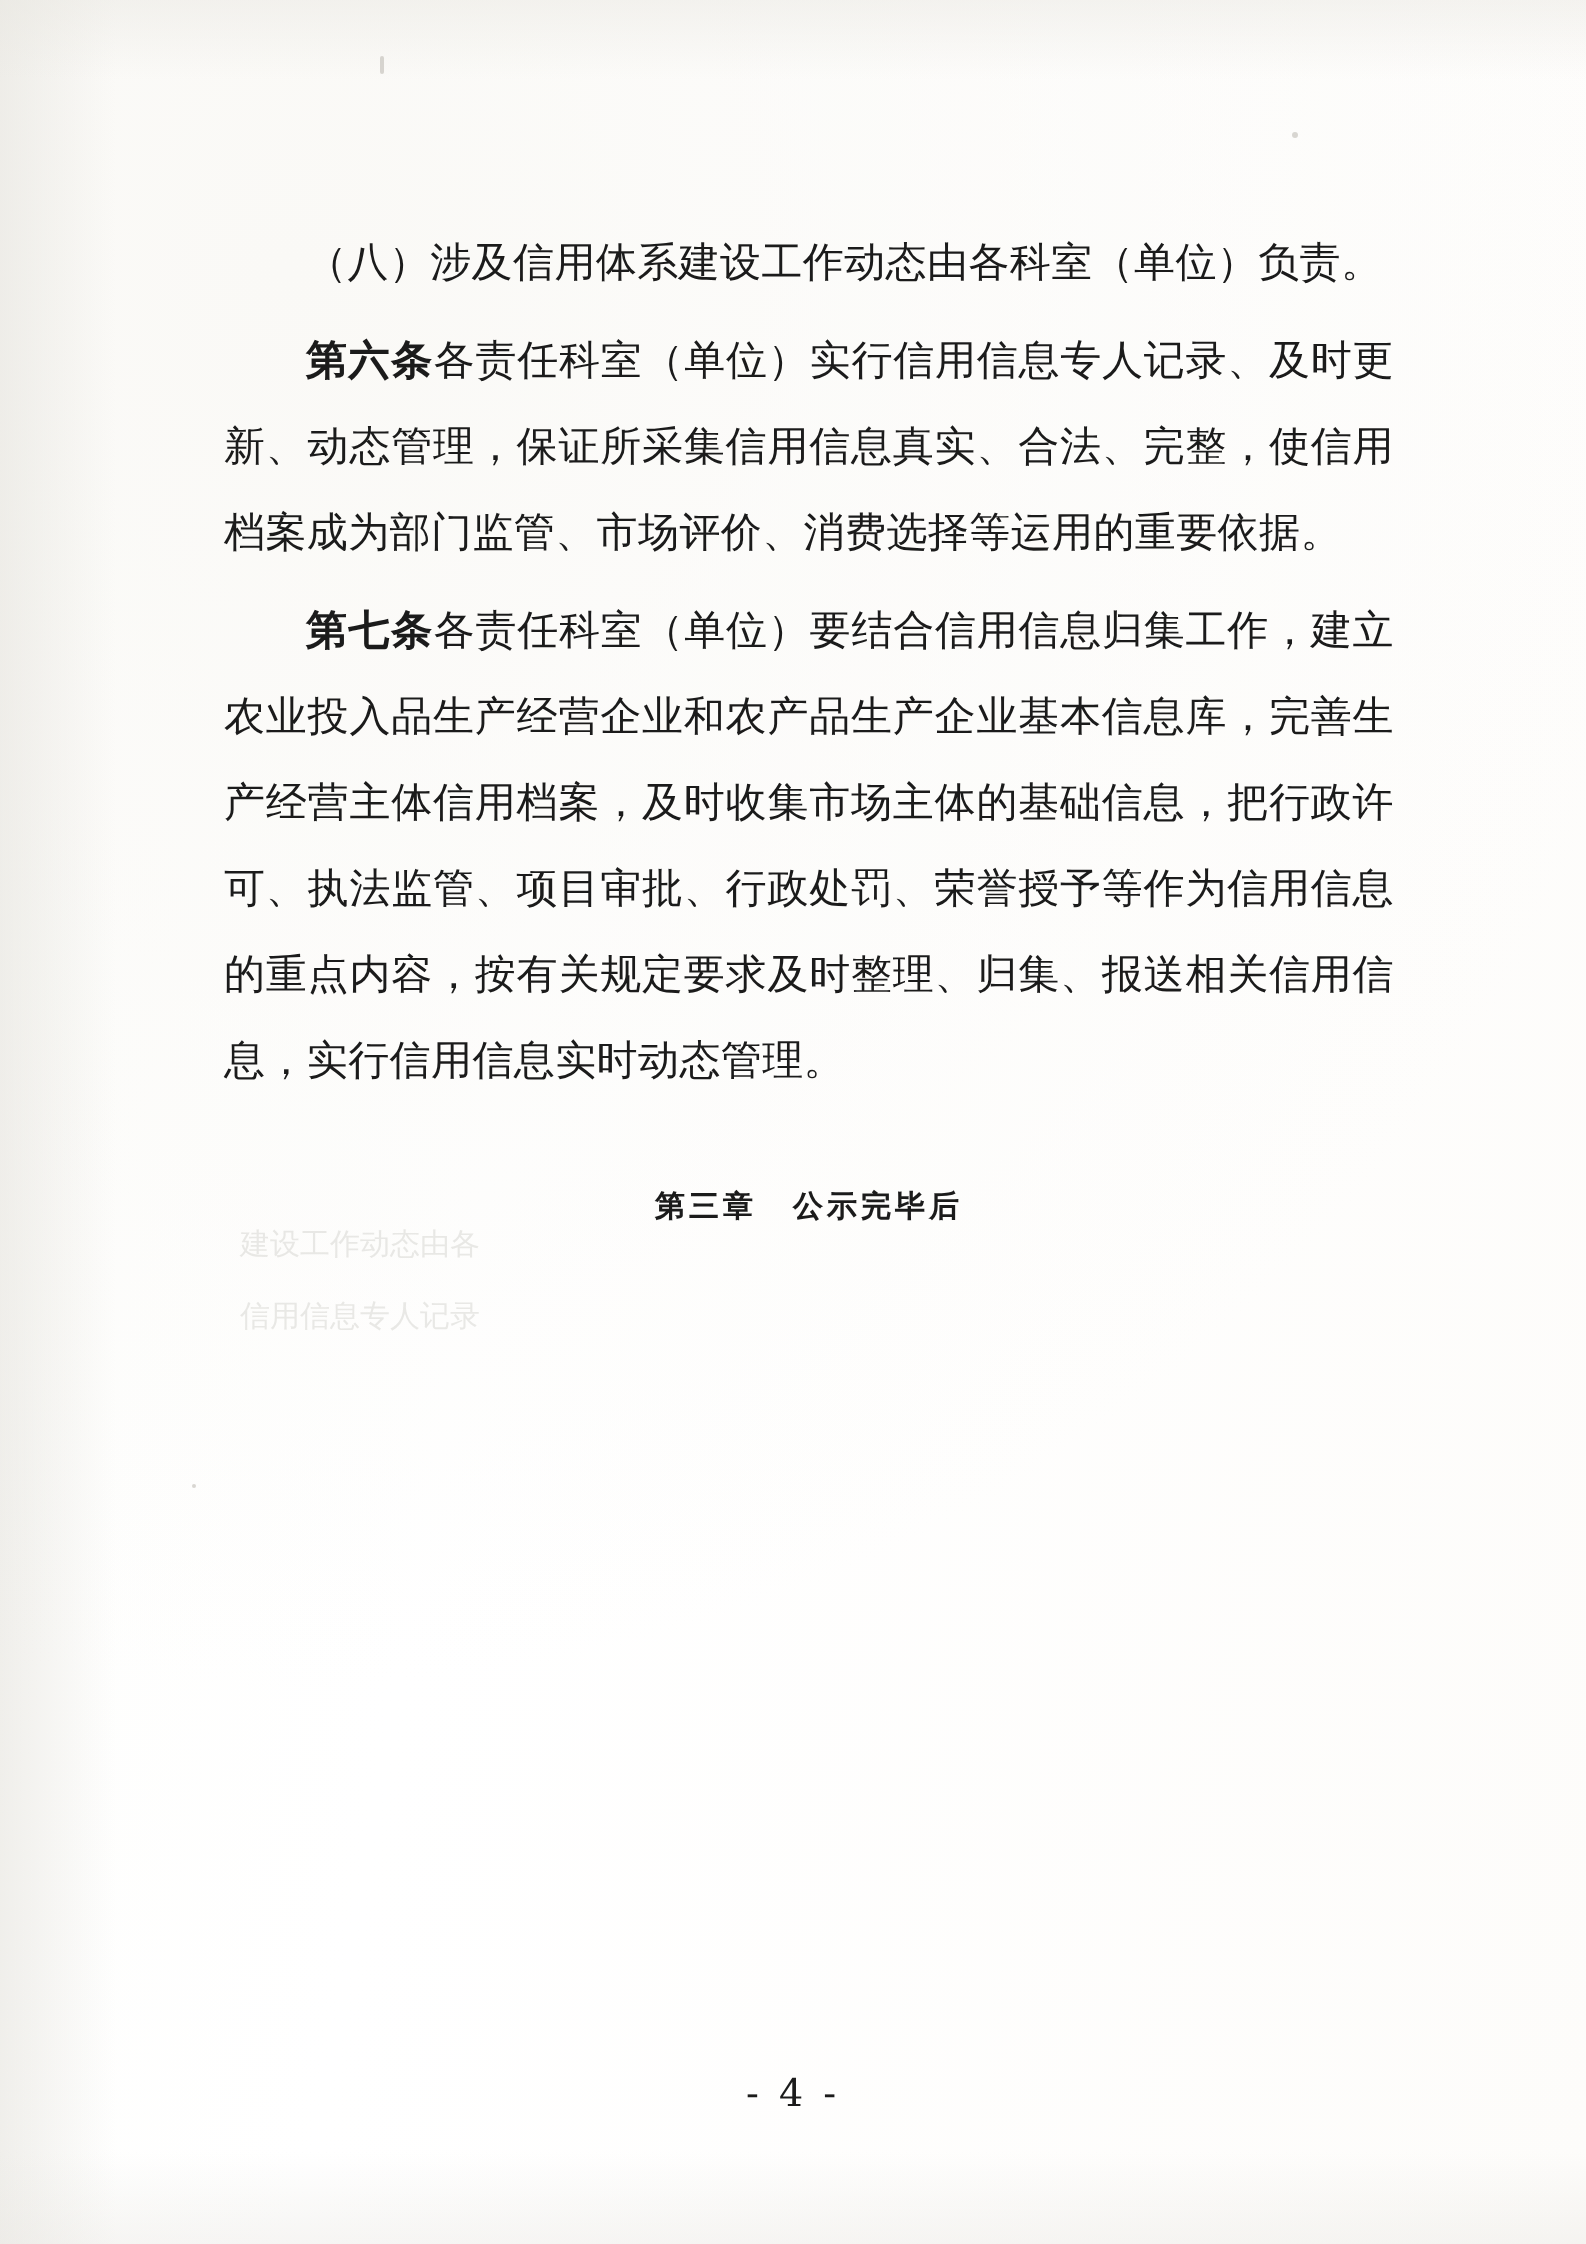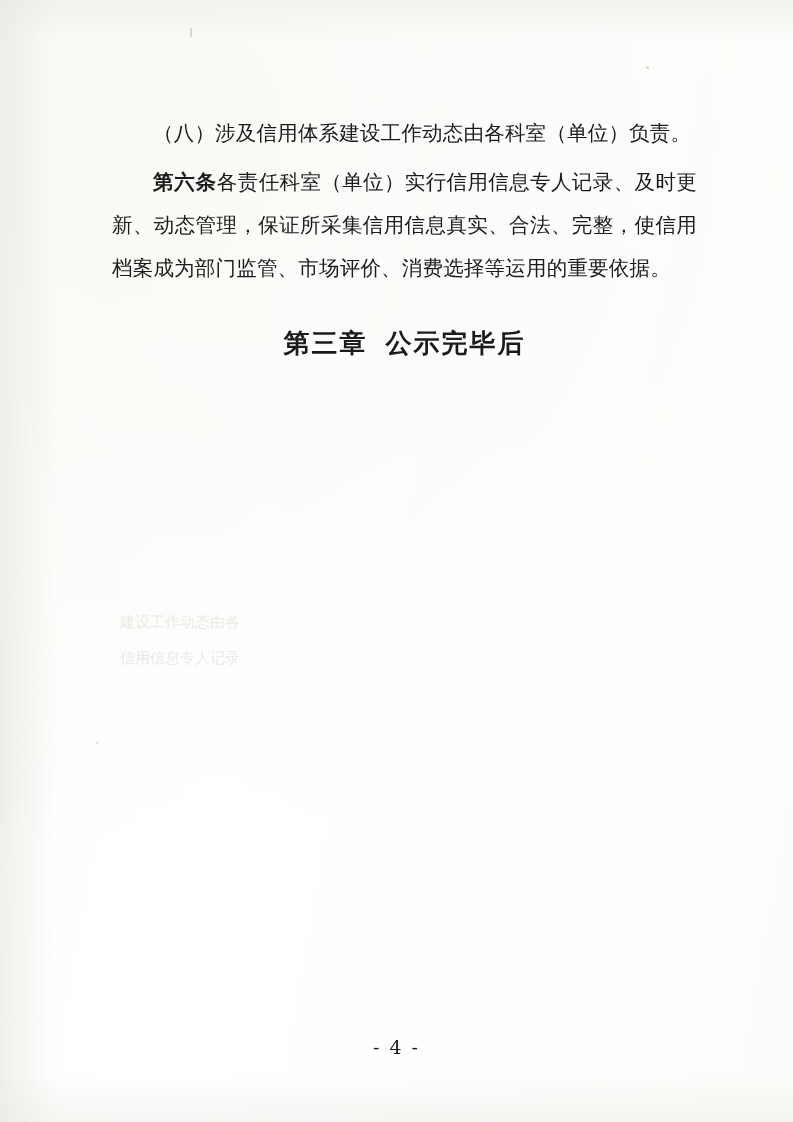--- a/index.html
+++ b/index.html
@@ -60,36 +60,37 @@
     font-size: 20.5px;
     line-height: 43px;
     color: #1b1b1b;
     text-align: justify;
     text-justify: inter-ideograph;
     letter-spacing: 0.2px;
     font-family: "DejaVu Serif", "Liberation Serif", serif;
   }
   p.indent {
     text-indent: 41px;
+    font-family: Liberation Mono, monospace;
   }
   p.center {
     text-align: center;
     text-indent: 0;
     margin-top: 26px;
     margin-bottom: 10px;
     letter-spacing: 1px;
   }
   .gap-sm { height: 4px; }
   .bold-head {
     font-weight: 700;
     letter-spacing: 0.6px;
   }
   .chapter-title {
     font-weight: 700;
-    font-size: 26px;
+    font-size: 15px;
     letter-spacing: 2px;
   }
   .chapter-sep {
     display: inline-block;
     width: 18px;
   }
   .page-number {
     position: absolute;
     left: 0;
     right: 0;
@@ -132,20 +133,21 @@
 
 
     <p class="para indent">（八）涉及信用体系建设工作动态由各科室（单位）负责。</p>
 
     <div class="gap-sm"></div>
 
     <p class="para indent"><span class="bold-head">第六条</span><span>各责任科室（单位）实行信用信息专人记录、及时更新、动态管理，保证所采集信用信息真实、合法、完整，使信用档案成为部门监管、市场评价、消费选择等运用的重要依据。</span></p>
 
     <div class="gap-sm"></div>
 
+    <p class="para indent"><span class="bold-head">第七条</span><span>各责任科室（单位）要结合信用信息归集工作，建立农业投入品生产经营企业和农产品生产企业基本信息库，完善生产经营主体信用档案，及时收集市场主体的基础信息，把行政许可、执法监管、项目审批、行政处罚、荣誉授予等作为信用信息的重点内容，按有关规定要求及时整理、归集、报送相关信用信息，实行信用信息实时动态管理。</span></p>
 
     <p class="para center"><span class="chapter-title">第三章</span><span class="chapter-sep"></span><span class="chapter-title">公示完毕后</span></p>
 
 
     <div class="gap-sm"></div>
 
 
   </div>
 
   <div class="page-number">- 4 -</div>

